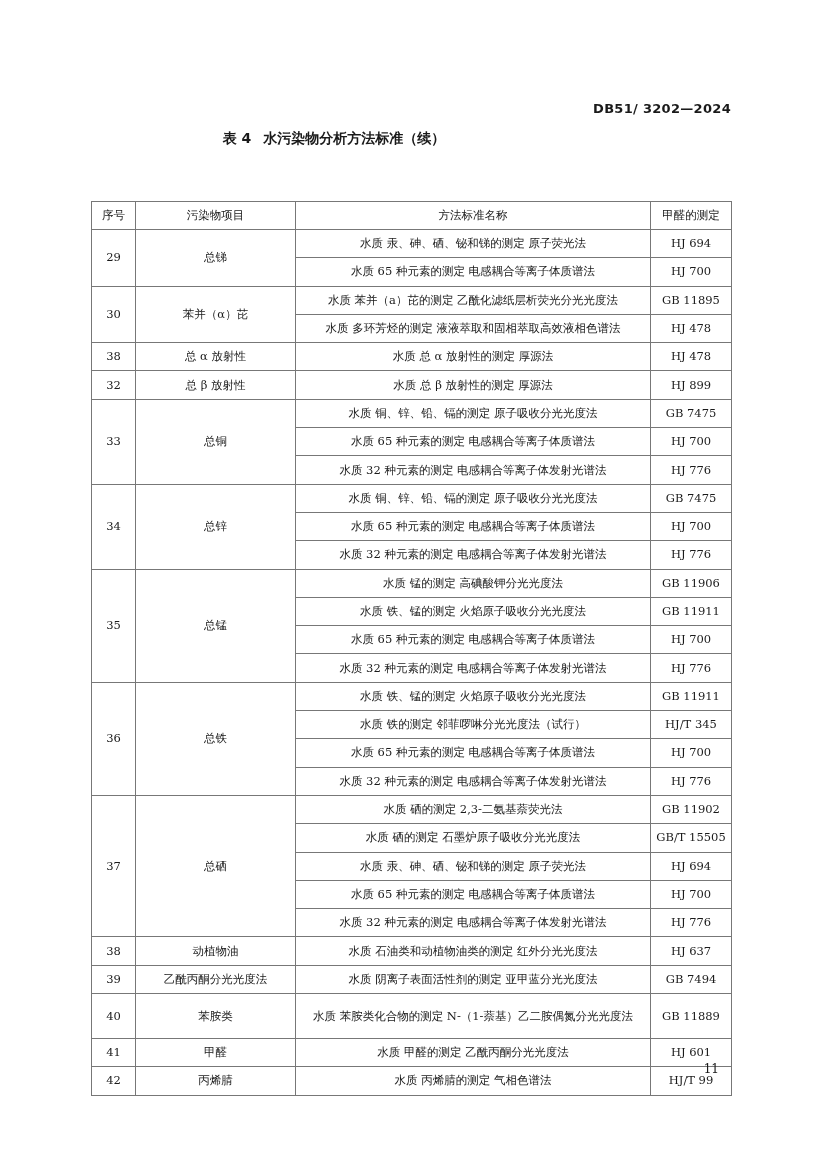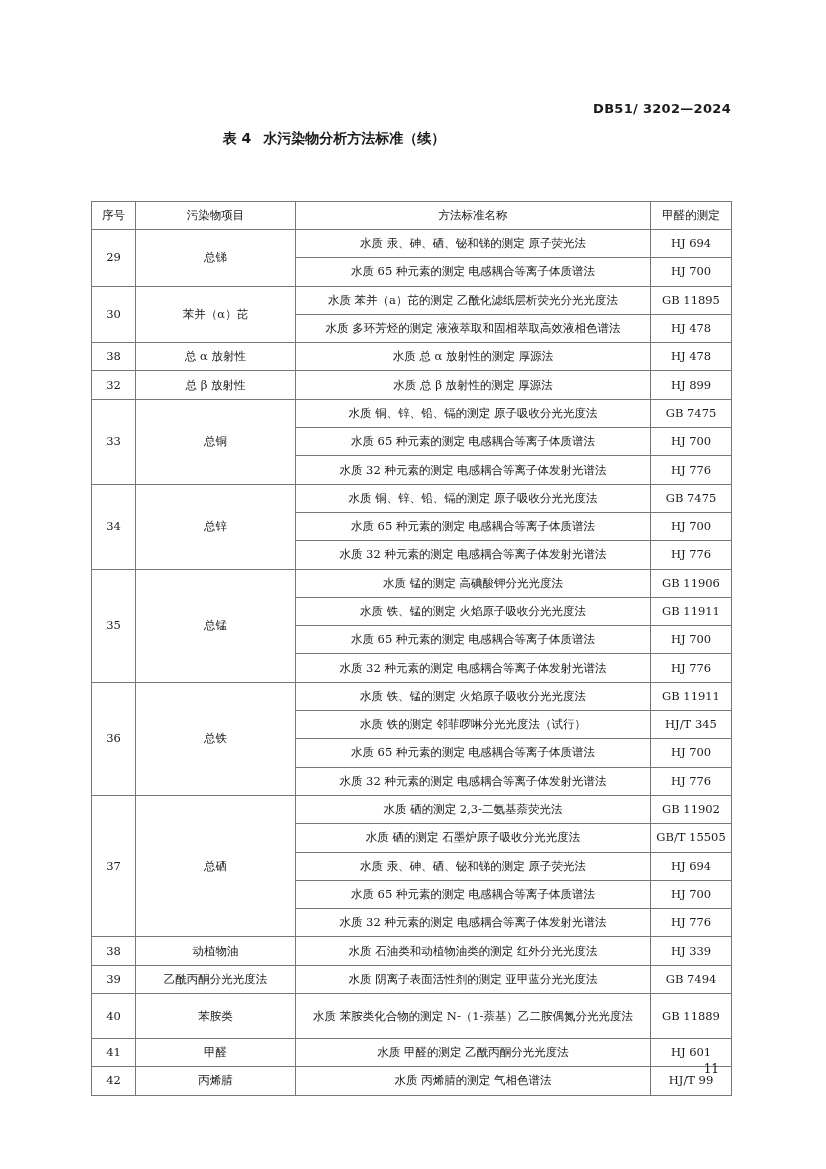--- a/index.html
+++ b/index.html
@@ -163,21 +163,21 @@
         <td>HJ 700</td>
       </tr>
       <tr>
         <td>水质 32 种元素的测定 电感耦合等离子体发射光谱法</td>
         <td>HJ 776</td>
       </tr>
       <tr>
         <td rowspan="1">38</td>
         <td rowspan="1">动植物油</td>
         <td>水质 石油类和动植物油类的测定 红外分光光度法</td>
-        <td>HJ 339</td>
+        <td>HJ 637</td>
       </tr>
       <tr>
         <td rowspan="1">39</td>
         <td rowspan="1">乙酰丙酮分光光度法</td>
         <td>水质 阴离子表面活性剂的测定 亚甲蓝分光光度法</td>
         <td>GB 7494</td>
       </tr>
       <tr>
         <td rowspan="1">40</td>
         <td rowspan="1">苯胺类</td>

